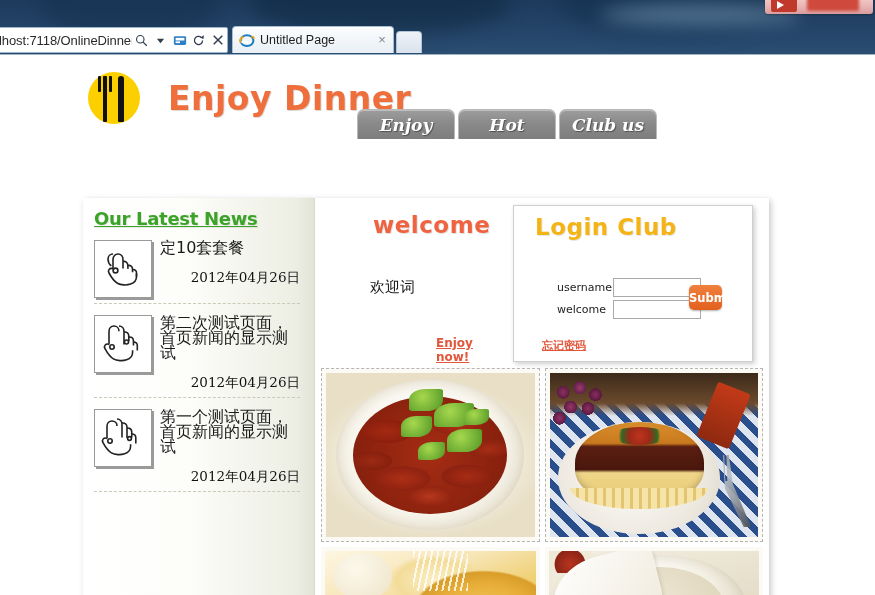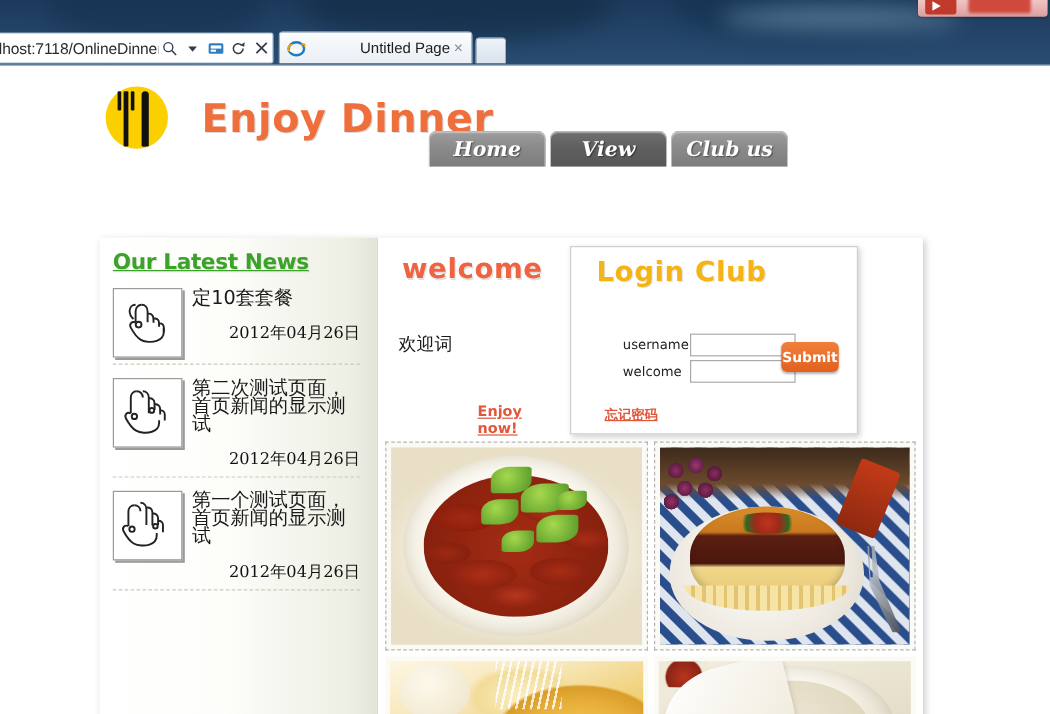--- a/index.html
+++ b/index.html
@@ -85,21 +85,21 @@
   #tab1 {
     width: 162px; height: 27px;
     background: linear-gradient(180deg,#fbfcfd,#e9eff5);
     border: 1px solid #a9bed2; border-bottom: none;
     border-radius: 4px 4px 0 0;
     display: flex; align-items: center; padding: 0 4px 0 6px;
     box-shadow: inset 0 1px 0 #fff;
   }
   #tab1 .ttl {
     flex: 1 1 auto; font-size: 12.5px; color: #1c1c1c;
-    white-space: nowrap; overflow: hidden; padding-left: 5px; margin-left: 40px;
+    white-space: nowrap; overflow: hidden; padding-left: 5px;
   }
   #tab-close {
     width: 14px; height: 14px; flex: 0 0 auto;
     color: #808694; font-size: 13px; line-height: 13px; text-align: center;
   }
   #tab-new {
     width: 26px; height: 22px; margin-left: 2px;
     background: linear-gradient(180deg,#eef3f8,#d9e3ed);
     border: 1px solid #b3c3d3; border-bottom: none;
     border-radius: 4px 4px 0 0;
@@ -236,21 +236,21 @@
 
   
   #main-col {
     flex: 1 1 auto; position: relative;
     background: #ffffff;
     display: flex; flex-direction: column;
   }
 
   
   #top-row {
-    height: 164px; display: flex; position: relative;
+    height: 164px; display: flex; position: relative; padding-left: 38px;
   }
   #welcome-box {
     width: 155px; flex: 0 0 auto; position: relative;
   }
   #welcome-title {
     position: absolute; left: 20px; top: 14px;
     font-family: "DejaVu Sans", sans-serif;
     font-weight: bold; font-size: 23px; color: #ef6340;
     letter-spacing: .5px;
     text-shadow: 1px 1px 0 rgba(0,0,0,.12);
@@ -293,21 +293,21 @@
     font-size: 11px; color: #222;
   }
   .field-input {
     width: 88px; height: 19px;
     border: 1px solid #aaa; background: #fff;
     font-size: 11px; padding: 0 3px;
     font-family: "Liberation Sans", sans-serif;
   }
   #submit-btn {
     position: absolute; left: 175px; top: 79px;
-    width: 48px; height: 25px;
+    width: 33px; height: 25px;
     background: linear-gradient(180deg,#f0803c,#e2601f);
     border: none; border-radius: 5px;
     color: #fff; font-weight: bold; font-size: 11.5px;
     font-family: "DejaVu Sans", sans-serif;
     box-shadow: 0 1px 2px rgba(0,0,0,.3);
     cursor: pointer;
   }
   #forgot-pw {
     position: absolute; left: 28px; top: 132px;
     font-family: Liberation Mono, monospace;
@@ -556,24 +556,24 @@
       <div id="logo-wrap">
         <div id="logo-circle">
           <span class="fork"></span>
           <span class="knife"></span>
         </div>
         <div id="logo-text">Enjoy Dinner</div>
       </div>
 
       <div id="nav">
         <div class="navtab">
-          <span>Home</span>
-        </div>
-        <div class="navtab active">
-          <span>View</span>
+          <span>Enjoy</span>
+        </div>
+        <div class="navtab">
+          <span>Hot</span>
         </div>
         <div class="navtab">
           <span>Club us</span>
         </div>
       </div>
     </div>
 
     <div id="panel">
 
       <div id="news-col">

